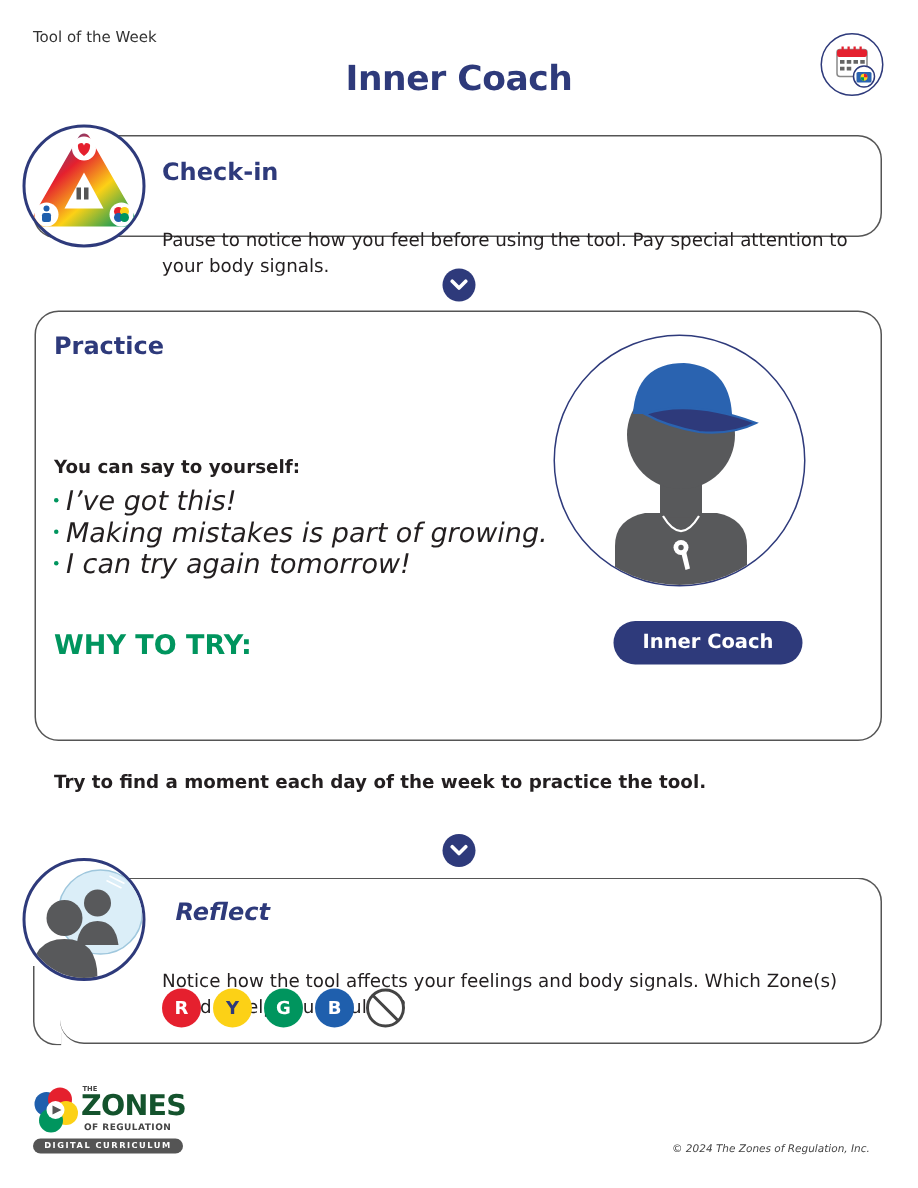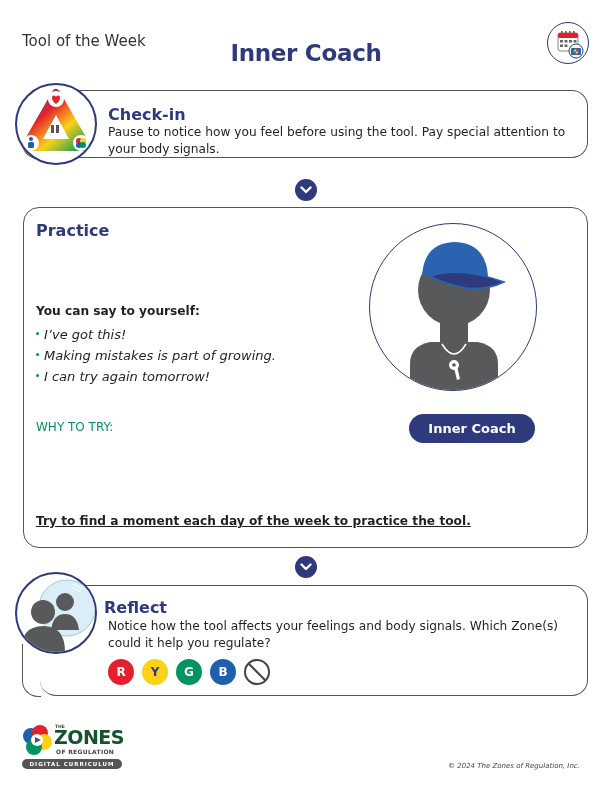--- a/index.html
+++ b/index.html
@@ -1,57 +1,57 @@
 <!DOCTYPE html>
 <html><head>
 <meta charset="utf-8">
 <style>
   * { box-sizing: border-box; margin: 0; padding: 0; }
   html, body { width: 612px; height: 792px; background: #ffffff; overflow: hidden; }
   body { position: relative; font-family: "DejaVu Sans", sans-serif; color: #231f20; }
 
-  .tool-label { position: absolute; left: 22px; top: 32px; font-size: 15px; color: #333; }
+  .tool-label { position: absolute; left: 22px; top: 20px; font-size: 10px; color: #333; }
   .page-title { position: absolute; left: 0; right: 0; top: 40px; text-align: center; font-size: 23px; font-weight: bold; color: #2e3a7b; letter-spacing: -0.3px; }
   .cal-badge { position: absolute; left: 547px; top: 22px; width: 42px; height: 42px; border-radius: 50%; border: 1.5px solid #2e3a7b; background: #fff; }
 
   .box { position: absolute; border: 1.5px solid #555; border-radius: 16px; background: #fff; }
   .box.checkin { left: 40px; top: 90px; width: 548px; height: 68px; border-left: none; border-top-left-radius: 0; }
-  .box.practice { left: 23px; top: 207px; width: 565px; height: 341px; }
+  .box.practice { left: 23px; top: 207px; width: 565px; height: 287px; }
   .box.reflect { left: 40px; top: 585px; width: 548px; height: 111px; border-left: none; border-top-left-radius: 0; }
   .box.checkin::before, .box.reflect::before { content: ""; position: absolute; left: -18px; top: 55px; bottom: -1.5px; width: 18px; border-left: 1.5px solid #555; border-bottom: 1.5px solid #555; border-bottom-left-radius: 16px; }
   .box.checkin::before { top: 50px; }
   .box.reflect::before { top: 58px; }
 
   .icon-circle { position: absolute; width: 82px; height: 82px; border-radius: 50%; border: 2px solid #2e3a7b; background: #fff; overflow: hidden; }
   .icon-circle.checkin { left: 15px; top: 83px; }
   .icon-circle.reflect { left: 15px; top: 572px; }
 
   .sec-title { position: absolute; font-size: 16px; font-weight: bold; color: #2e3a7b; }
-  .sec-text { position: absolute; font-size: 12.2px; line-height: 17px; color: #231f20; }
+  .sec-text { position: absolute; font-size: 12.2px; line-height: 17px; color: #231f20; margin-top: 28px; }
 
   .checkin .sec-title { left: 68px; top: 14px; }
   .checkin .sec-text { left: 68px; top: 33px; width: 470px; }
 
   .chev { position: absolute; width: 22px; height: 22px; border-radius: 50%; background: #2e3a7b; }
   .chev svg { position: absolute; left: 5px; top: 6px; }
 
   .practice .sec-title { left: 12px; top: 13px; }
   .practice .p-intro { left: 12px; top: 40px; width: 310px; }
   .practice .say-label { position: absolute; left: 12px; top: 96px; font-size: 12.2px; font-weight: bold; }
   .practice .phrases { position: absolute; left: 12px; top: 117px; list-style: none; }
-  .practice .phrases li { font-size: 13px; font-style: italic; height: 21px; line-height: 19px; }
+  .practice .phrases li { font-size: 18px; font-style: italic; height: 21px; line-height: 19px; }
   .practice .phrases li .dot { display: inline-block; width: 3px; height: 3px; border-radius: 50%; background: #00955e; margin-right: 5px; vertical-align: middle; position: relative; top: -2px; }
-  .practice .why-label { position: absolute; left: 12px; top: 212px; font-size: 12px; font-weight: normal; color: #00955e; }
+  .practice .why-label { position: absolute; left: 12px; top: 212px; font-size: 18px; font-weight: bold; color: #00955e; }
   .practice .why-text { left: 12px; top: 227px; width: 470px; }
-  .practice .cta { position: absolute; left: 12px; top: 306px; font-size: 12.2px; font-weight: bold; text-decoration: underline; }
+  .practice .cta { position: absolute; left: 12px; top: 306px; font-size: 12.2px; font-weight: bold; }
 
   .coach-circle { position: absolute; left: 369px; top: 223px; width: 168px; height: 168px; border-radius: 50%; border: 1.5px solid #2e3a7b; background: #fff; overflow: hidden; }
   .coach-pill { position: absolute; left: 409px; top: 414px; width: 126px; height: 29px; border-radius: 15px; background: #2e3a7b; color: #fff; font-size: 13px; font-weight: bold; text-align: center; line-height: 29px; }
 
-  .reflect .sec-title { left: 64px; top: 12px; }
+  .reflect .sec-title { left: 77px; top: 12px; font-style: italic; }
   .reflect .sec-text { left: 68px; top: 32px; width: 470px; }
   .zones { position: absolute; left: 68px; top: 73px; display: flex; gap: 8px; }
   .zone { width: 26px; height: 26px; border-radius: 50%; color: #fff; font-size: 12px; font-weight: bold; text-align: center; line-height: 26px; }
   .zone.none { background: #fff; border: 2px solid #444; position: relative; }
   .zone.none::after { content: ""; position: absolute; left: 10px; top: -1px; width: 2px; height: 24px; background: #444; transform: rotate(-45deg); }
 
   .logo { position: absolute; left: 20px; top: 722px; width: 105px; height: 50px; }
   .logo-flower { position: absolute; left: 0; top: 2px; width: 34px; height: 34px; }
   .logo-the { position: absolute; left: 35px; top: 2px; font-size: 4.5px; font-weight: bold; color: #444; }
   .logo-zones { position: absolute; left: 34px; top: 6px; font-size: 19px; font-weight: bold; color: #14532d; letter-spacing: -0.5px; line-height: 19px; }

